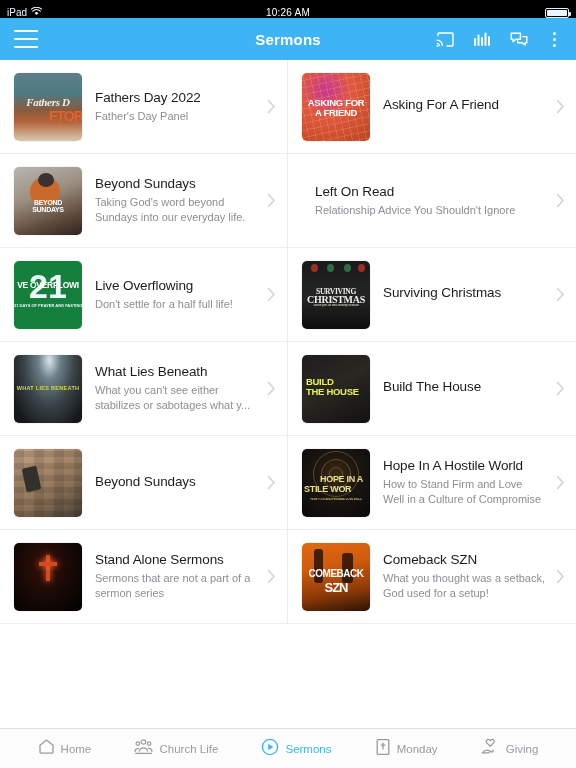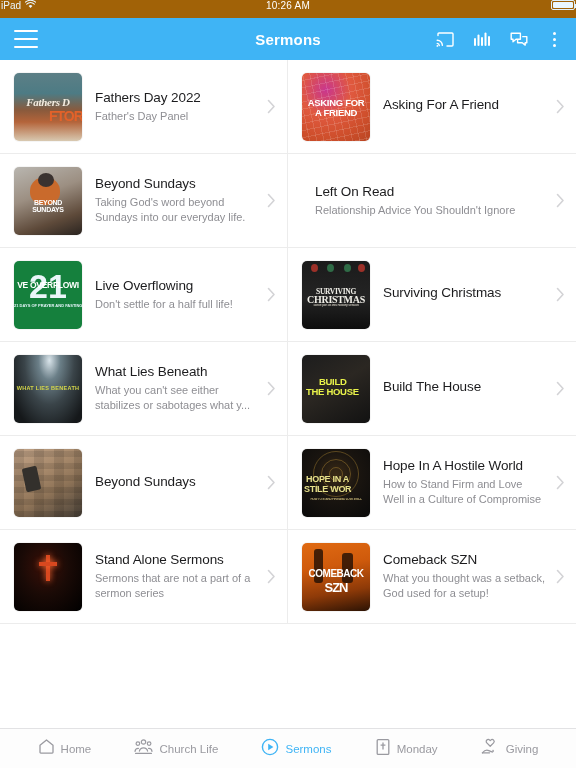--- a/index.html
+++ b/index.html
@@ -5,23 +5,23 @@
   * { margin:0; padding:0; box-sizing:border-box; }
   html,body { width:576px; height:768px; overflow:hidden; }
   body {
     font-family:"Liberation Sans", sans-serif;
     background:#ffffff;
     -webkit-font-smoothing:antialiased;
   }
 
   
   .statusbar{
-    height:18px; background:#a16207; color:#e9f6fe;
-    display:flex; align-items:flex-start; position:relative;
-    font-size:10px; padding:0 1px;
+    height:18px; background:#000000; color:#e9f6fe;
+    display:flex; align-items:flex-end; position:relative;
+    font-size:10px; padding:0 7px;
   }
   .sb-left{display:flex;align-items:center;gap:4px;}
   .sb-center{position:absolute;left:0;right:0;text-align:center;font-size:10px;color:#fff;letter-spacing:.2px;}
   .sb-right{margin-left:auto;display:flex;align-items:center;z-index:2;}
   .wifi-ico{display:inline-block;}
   .battery{
     width:24px;height:10px;border:1px solid #dff1fd;border-radius:2px;
     position:relative;background:transparent;
   }
   .battery::after{
@@ -103,32 +103,32 @@
   .art-xmas{background:linear-gradient(180deg,#1b1b1b 0%,#242424 55%,#0d0d0d 100%);}
   .art-xmas .orn{position:absolute;top:3px;width:7px;height:8px;border-radius:50%;}
   .art-xmas .l1{top:27px;font-size:7.5px;color:#f0efe8;font-family:"Liberation Serif",serif;}
   .art-xmas .l2{top:34px;font-size:10px;color:#f0efe8;font-family:"Liberation Serif",serif;}
   .art-xmas .l3{top:43px;font-size:3.5px;color:#b9b5ab;}
 
   .art-wlb{background:radial-gradient(ellipse at 52% 8%, #d9e4ea 0%, #6b7f88 22%, #3a4449 50%, #15181a 85%);}
   .art-wlb .l1{top:31px;font-size:5.5px;color:#d6d84a;letter-spacing:.3px;}
 
   .art-build{background:linear-gradient(150deg,#1d1d1d 0%,#2b2722 45%,#121212 100%);}
-  .art-build .l1{top:22px;font-size:9.5px;color:#e8f24a;text-align:left;padding-left:4px;margin-left:13px;}
+  .art-build .l1{top:22px;font-size:9.5px;color:#e8f24a;text-align:left;padding-left:4px;}
   .art-build .l2{top:32px;font-size:9.5px;color:#e8f24a;text-align:left;padding-left:4px;}
 
   .art-beyond2{background:linear-gradient(150deg,#c2a489 0%,#a88a6c 35%,#8f7458 60%,#4a4239 100%);}
   .art-beyond2::before{content:"";position:absolute;inset:0;
     background:repeating-linear-gradient(0deg,rgba(0,0,0,.10) 0 6px,transparent 6px 12px),
                repeating-linear-gradient(90deg,rgba(0,0,0,.10) 0 10px,transparent 10px 20px);}
   .art-beyond2::after{content:"";position:absolute;left:10px;top:18px;width:15px;height:24px;background:#33302c;border-radius:2px;transform:rotate(-12deg);}
 
   .art-hope{background:radial-gradient(circle at 50% 38%, #3a2a16 0%, #1a1510 42%, #0a0a0a 100%);}
   .art-hope .ring{position:absolute;left:50%;top:38%;transform:translate(-50%,-50%);border:1px solid rgba(214,167,60,.35);border-radius:50%;}
-  .art-hope .l1{top:26px;font-size:9px;color:#e6e08a;text-align:left;padding-left:4px;}
+  .art-hope .l1{top:26px;font-size:9px;color:#e6e08a;text-align:left;padding-left:18px;}
   .art-hope .l2{top:36px;font-size:9px;color:#e6e08a;text-align:left;padding-left:2px;}
   .art-hope .l3{top:49px;font-size:3.2px;color:#b9a96f;}
 
   .art-stand{background:radial-gradient(ellipse at 45% 35%, #3a1008 0%, #1a0a06 45%, #000 100%);}
   .art-stand .cross{position:absolute;left:50%;top:12px;transform:translateX(-50%);}
   .art-stand .cross i{position:absolute;background:#d8481f;box-shadow:0 0 6px #ff6a33;}
   .art-stand .cross .v{width:4px;height:26px;left:-2px;top:0;}
   .art-stand .cross .h{width:18px;height:4px;left:-9px;top:7px;}
 
   .art-comeback{background:linear-gradient(170deg,#e06a12 0%,#cf5a0c 35%,#8e3a08 70%,#2c1304 100%);}

